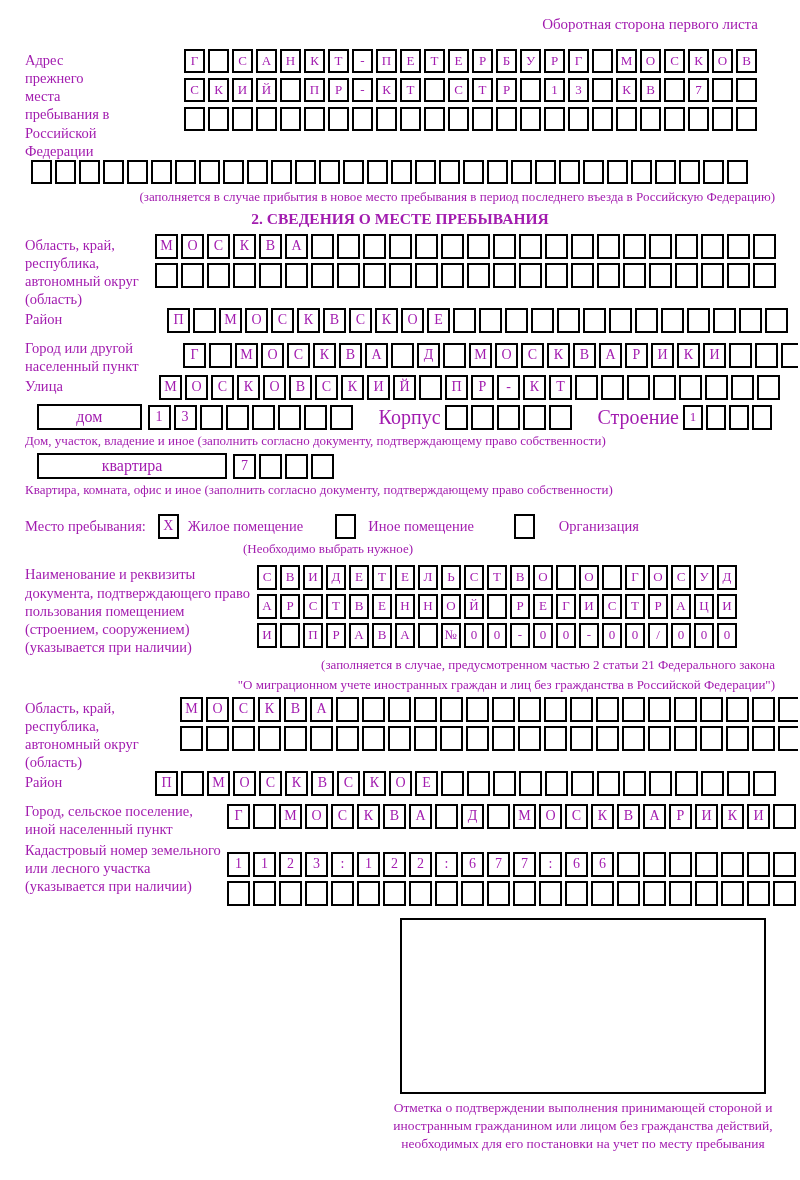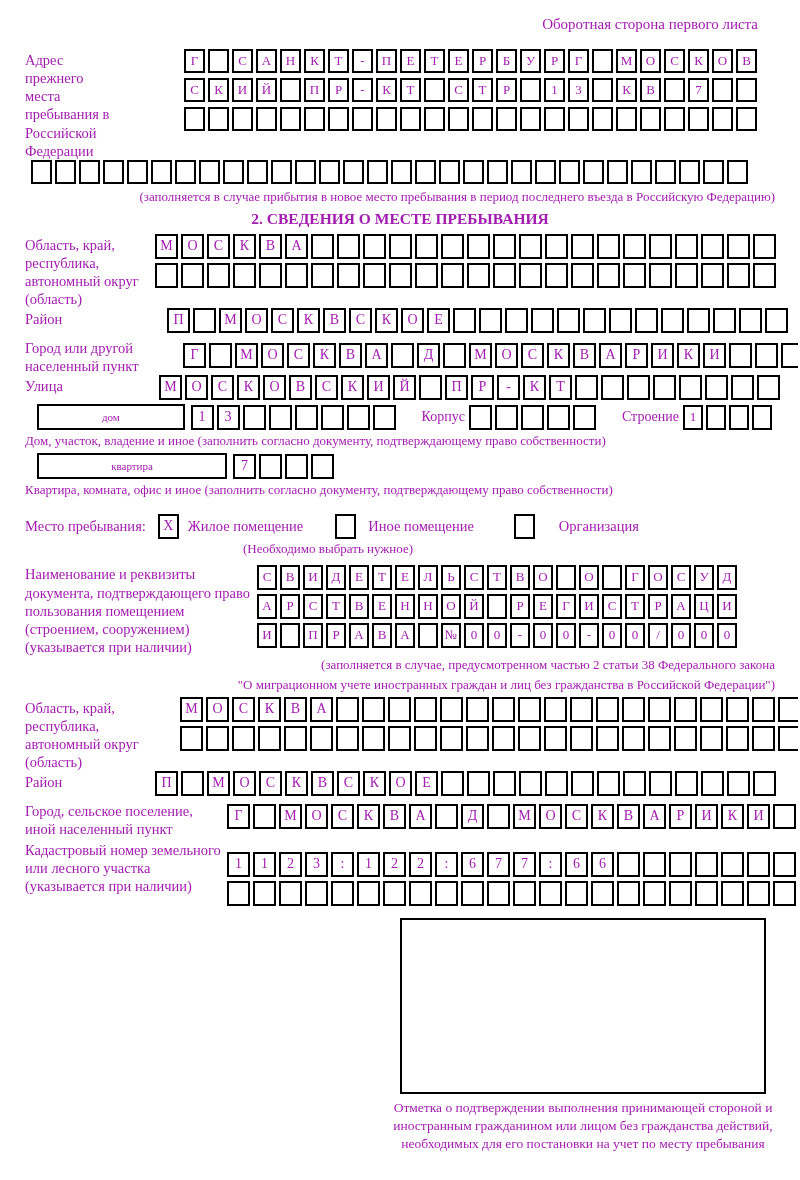--- a/index.html
+++ b/index.html
@@ -46,24 +46,24 @@
   .sect-title{
     text-align:center;font-weight:bold;font-size:15.5px;margin:4px 0 6px 0;
   }
   .ml2{margin-left:2px;} .ml4{margin-left:4px;} .ml6{margin-left:6px;}
   .ml12{margin-left:12px;} .ml25{margin-left:25px;} .ml28{margin-left:28px;}
   .ml65{margin-left:65px;}
   .mt6{margin-top:6px;}
   .wide-field{
     display:inline-flex;align-items:center;justify-content:center;
     box-sizing:border-box;border:2px solid #000;height:26px;
-    font-size:11px;vertical-align:top;
+    font-size:16px;vertical-align:top;
   }
   .inline-row{white-space:nowrap;margin-bottom:3px;display:flex;align-items:center;}
-  .inline-label{font-size:14px;margin-left:23px;}
+  .inline-label{font-size:20px;margin-left:23px;}
   .caption{font-size:13px;margin:0 0 4px 0;}
   .cbox{
     display:inline-block;box-sizing:border-box;border:2px solid #000;
     width:21px;height:25px;text-align:center;font-size:14px;line-height:20px;
     vertical-align:middle;
   }
   .stay-row{display:flex;align-items:center;font-size:14.5px;margin-top:16px;}
   .stamp-box{
     box-sizing:border-box;border:2px solid #000;
     width:366px;height:176px;margin-left:375px;margin-top:8px;background:#fff;
@@ -151,21 +151,21 @@
 
   <div class="frow mt6">
     <div class="flabel w230">Наименование и реквизиты документа, подтверждающего право пользования помещением (строением, сооружением) (указывается при наличии)</div>
     <div class="rows ml2" style="padding-top:2px;">
       <div class="cellrow cp23"><span class="cell">С</span><span class="cell">В</span><span class="cell">И</span><span class="cell">Д</span><span class="cell">Е</span><span class="cell">Т</span><span class="cell">Е</span><span class="cell">Л</span><span class="cell">Ь</span><span class="cell">С</span><span class="cell">Т</span><span class="cell">В</span><span class="cell">О</span><span class="cell"></span><span class="cell">О</span><span class="cell"></span><span class="cell">Г</span><span class="cell">О</span><span class="cell">С</span><span class="cell">У</span><span class="cell">Д</span></div>
       <div class="cellrow cp23"><span class="cell">А</span><span class="cell">Р</span><span class="cell">С</span><span class="cell">Т</span><span class="cell">В</span><span class="cell">Е</span><span class="cell">Н</span><span class="cell">Н</span><span class="cell">О</span><span class="cell">Й</span><span class="cell"></span><span class="cell">Р</span><span class="cell">Е</span><span class="cell">Г</span><span class="cell">И</span><span class="cell">С</span><span class="cell">Т</span><span class="cell">Р</span><span class="cell">А</span><span class="cell">Ц</span><span class="cell">И</span></div>
       <div class="cellrow cp23"><span class="cell">И</span><span class="cell"></span><span class="cell">П</span><span class="cell">Р</span><span class="cell">А</span><span class="cell">В</span><span class="cell">А</span><span class="cell"></span><span class="cell">№</span><span class="cell">0</span><span class="cell">0</span><span class="cell">-</span><span class="cell">0</span><span class="cell">0</span><span class="cell">-</span><span class="cell">0</span><span class="cell">0</span><span class="cell">/</span><span class="cell">0</span><span class="cell">0</span><span class="cell">0</span></div>
     </div>
   </div>
 
-  <div class="note">(заполняется в случае, предусмотренном частью 2 статьи 38 Федерального закона</div>
+  <div class="note">(заполняется в случае, предусмотренном частью 2 статьи 21 Федерального закона</div>
   <div class="note">"О миграционном учете иностранных граждан и лиц без гражданства в Российской Федерации")</div>
 
   <div class="frow">
     <div class="flabel w130">Область, край, республика, автономный округ (область)</div>
     <div class="rows ml25">
       <div class="cellrow cp26"><span class="cell">М</span><span class="cell">О</span><span class="cell">С</span><span class="cell">К</span><span class="cell">В</span><span class="cell">А</span><span class="cell"></span><span class="cell"></span><span class="cell"></span><span class="cell"></span><span class="cell"></span><span class="cell"></span><span class="cell"></span><span class="cell"></span><span class="cell"></span><span class="cell"></span><span class="cell"></span><span class="cell"></span><span class="cell"></span><span class="cell"></span><span class="cell"></span><span class="cell"></span><span class="cell"></span><span class="cell"></span></div>
       <div class="cellrow cp26"><span class="cell"></span><span class="cell"></span><span class="cell"></span><span class="cell"></span><span class="cell"></span><span class="cell"></span><span class="cell"></span><span class="cell"></span><span class="cell"></span><span class="cell"></span><span class="cell"></span><span class="cell"></span><span class="cell"></span><span class="cell"></span><span class="cell"></span><span class="cell"></span><span class="cell"></span><span class="cell"></span><span class="cell"></span><span class="cell"></span><span class="cell"></span><span class="cell"></span><span class="cell"></span><span class="cell"></span></div>
     </div>
   </div>
 

